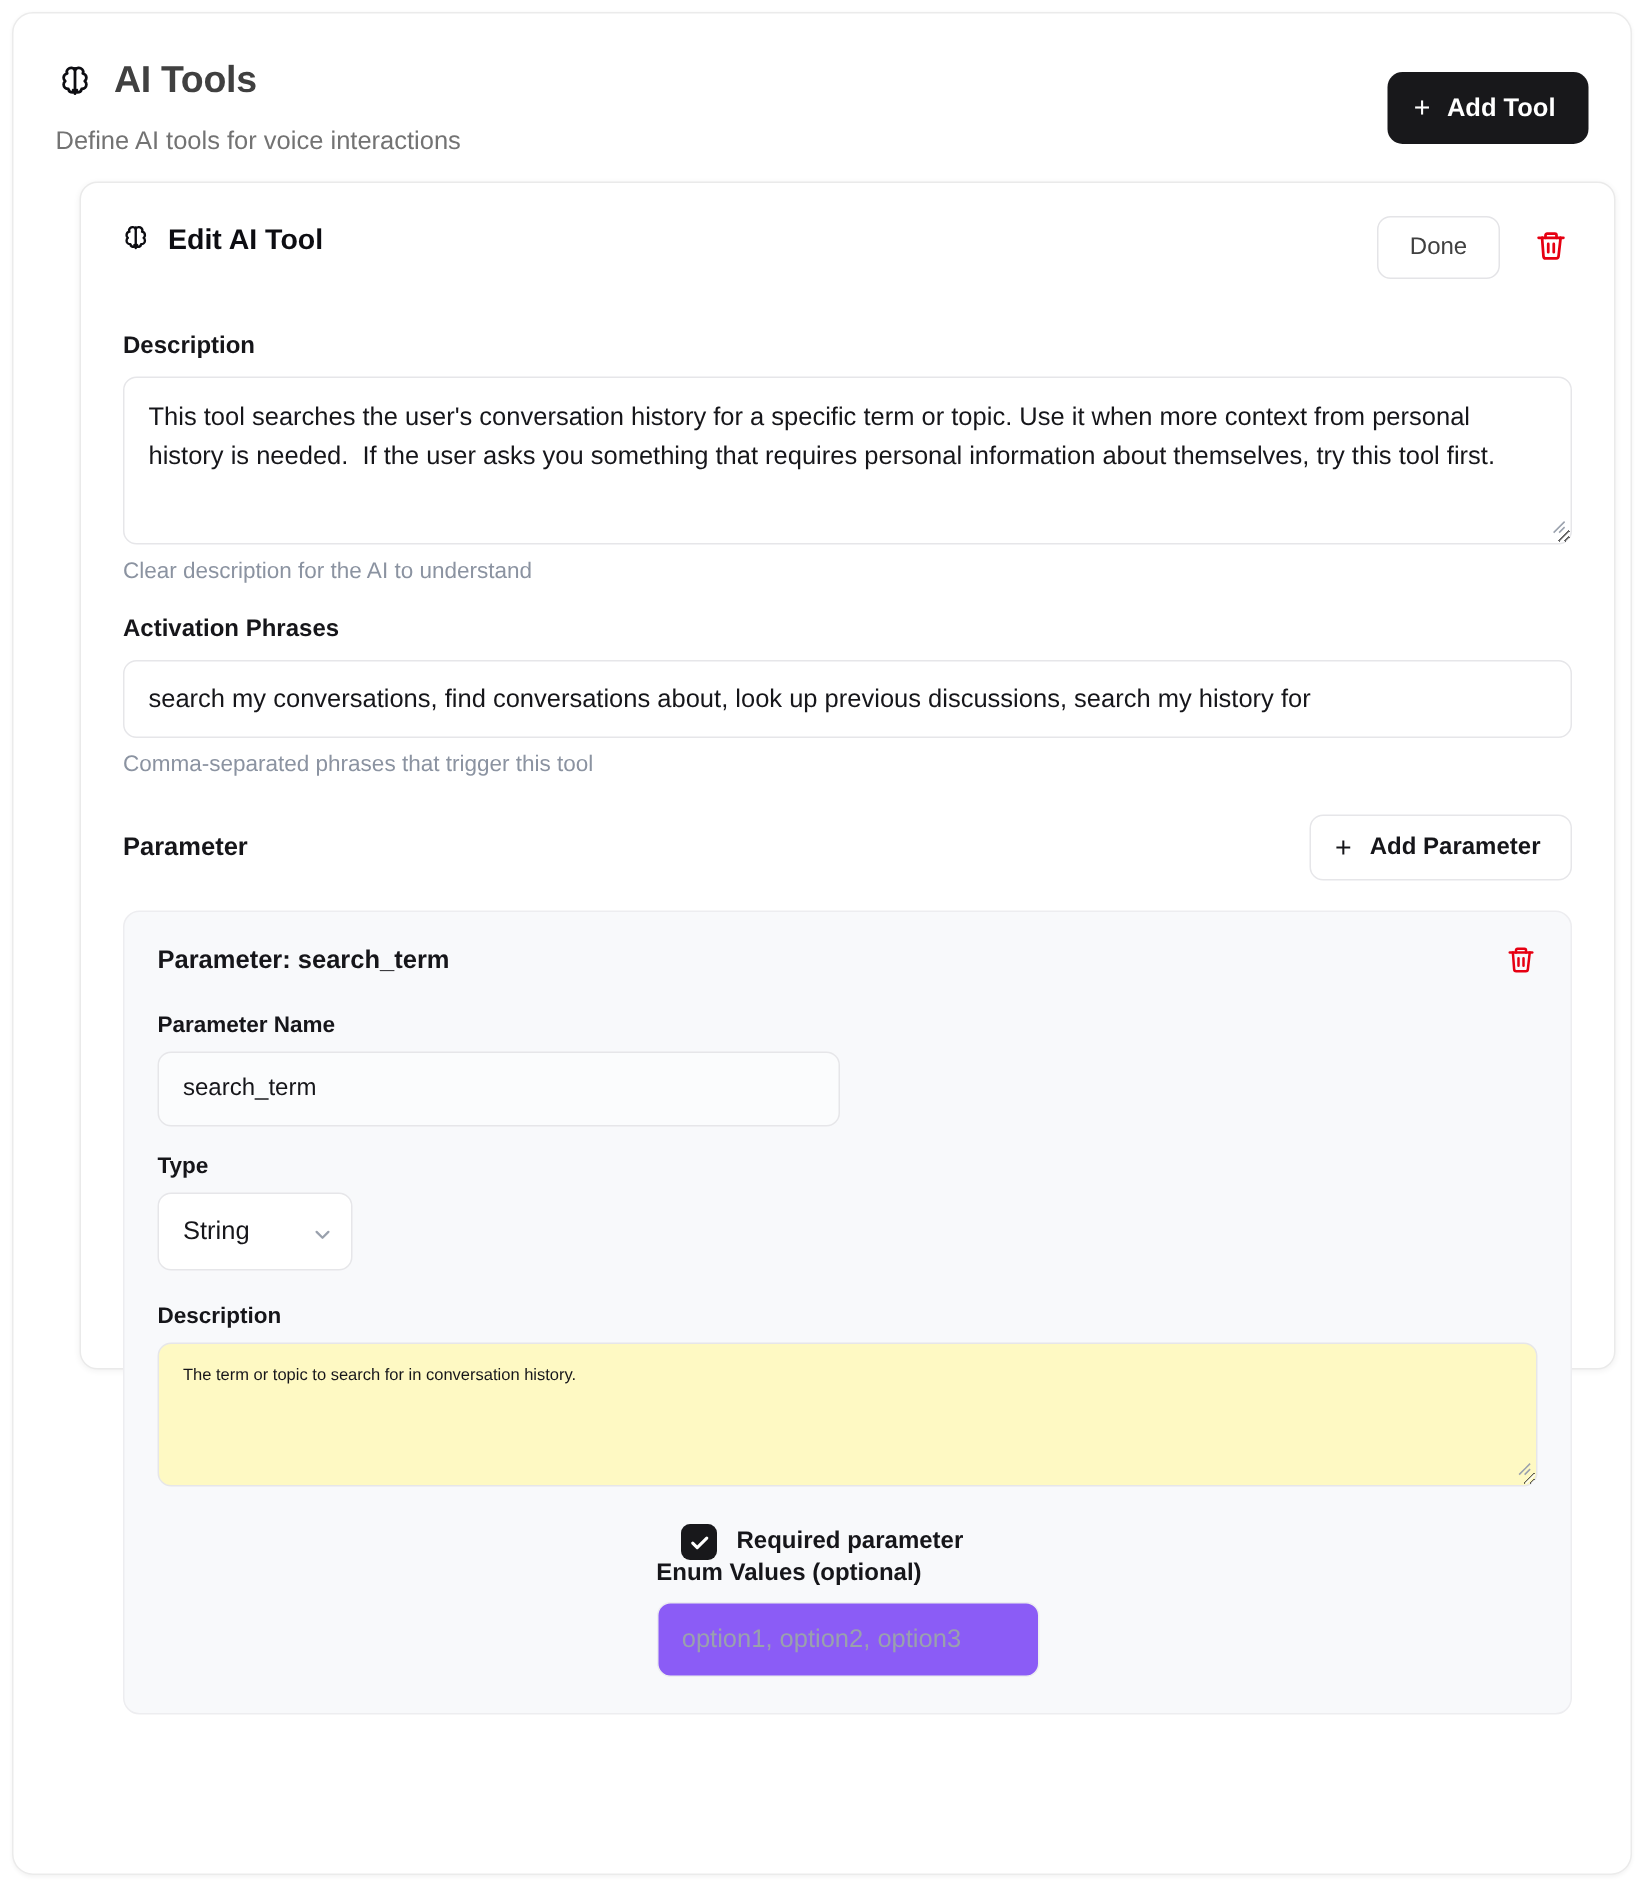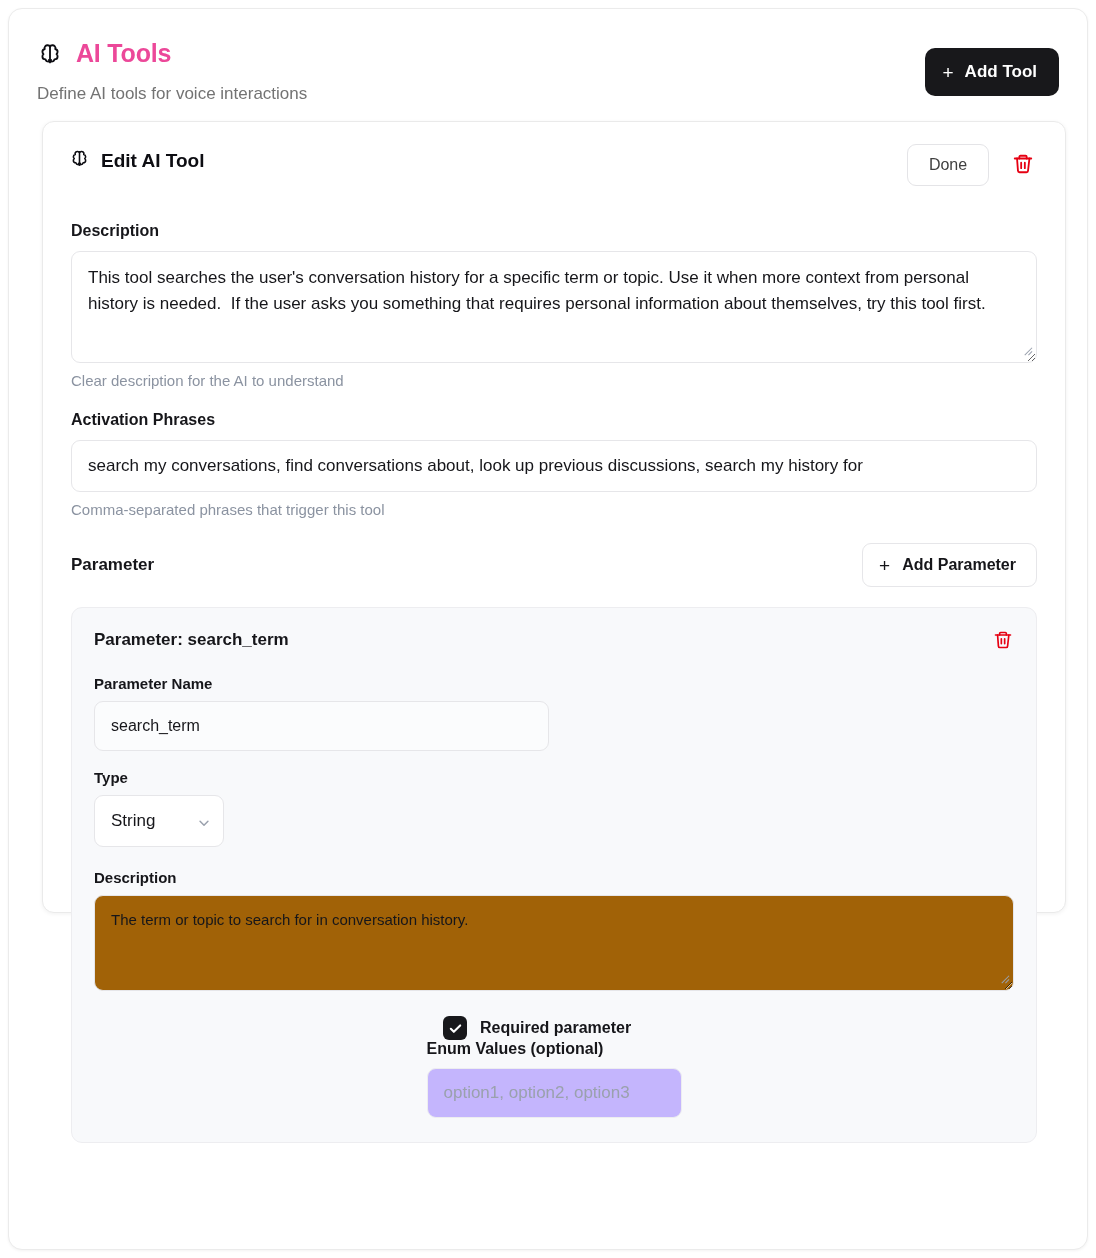--- a/index.html
+++ b/index.html
@@ -26,21 +26,21 @@
     left: 0; top: 0; right: 0;
     height: 112px;
   }
   .title-row {
     position: absolute;
     left: 28px; top: 30px;
     display: flex; align-items: center; gap: 13px;
   }
   .brain-icon { display: block; }
   .page-title {
-    font-size: 25px; font-weight: bold; color: #ec4899;
+    font-size: 25px; font-weight: bold; color: #404040;
     letter-spacing: -0.2px;
   }
   .page-subtitle {
     position: absolute;
     left: 28px; top: 75px;
     font-size: 17px; color: #737373;
   }
   .add-tool-btn {
     position: absolute;
     right: 28px; top: 39px;
@@ -52,21 +52,21 @@
     font-family: "Liberation Sans", sans-serif;
     font-size: 17px; font-weight: bold;
     display: flex; align-items: center; gap: 11px;
     cursor: pointer;
   }
   .plus-glyph { font-size: 19px; font-weight: normal; line-height: 1; }
 
   
   .edit-card {
     position: absolute;
-    left: 33px; top: 112px;
+    left: 44px; top: 112px;
     width: 1024px; height: 792px;
     background: #ffffff;
     border: 1px solid #eaeaea;
     border-radius: 12px;
     box-shadow: 0 1px 4px rgba(0,0,0,0.06);
   }
   .edit-header {
     position: relative;
     height: 78px;
   }
@@ -205,22 +205,22 @@
     position: absolute; right: 13px; top: 21px;
     pointer-events: none;
   }
   .param-desc-block { margin-top: 22px; }
   .param-desc-label {
     font-size: 15px; font-weight: bold; color: #16161a;
     display: block; margin-bottom: 9px;
   }
   #param-desc {
     height: 96px;
-    background: #a16207;
-    font-size: 15px;
+    background: #fef9c3;
+    font-size: 11px;
   }
   .param-footer {
     display: flex; align-items: center; margin-top: 22px; flex-direction: column;
   }
   .req-wrap {
     display: flex; align-items: center; gap: 13px;
     padding-top: 3px; width: 222px;
   }
   .checkbox {
     width: 24px; height: 24px;
@@ -231,21 +231,21 @@
   }
   .req-label { font-size: 16px; font-weight: bold; color: #16161a; }
   .enum-col { flex: 1; }
   .enum-label {
     font-size: 16px; font-weight: bold; color: #16161a;
     display: block; margin-bottom: 10px;
   }
   .enum-input {
     display: block; width: 100%; height: 50px;
     padding: 0 16px;
-    background: #c4b5fd;
+    background: #8b5cf6;
     border: 1px solid #ededf0;
     border-radius: 9px;
     font-family: "Liberation Sans", sans-serif;
     font-size: 17px; color: #16161a;
     outline: none;
   }
   .enum-input::placeholder { color: #9aa1ad; }
   .resize-grip { position: absolute; pointer-events: none; }
 </style>
 </head>

